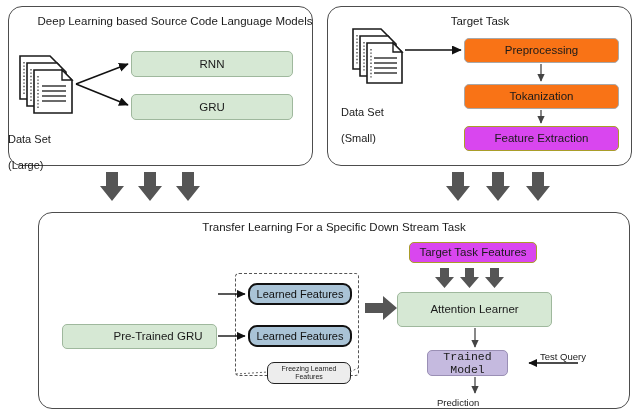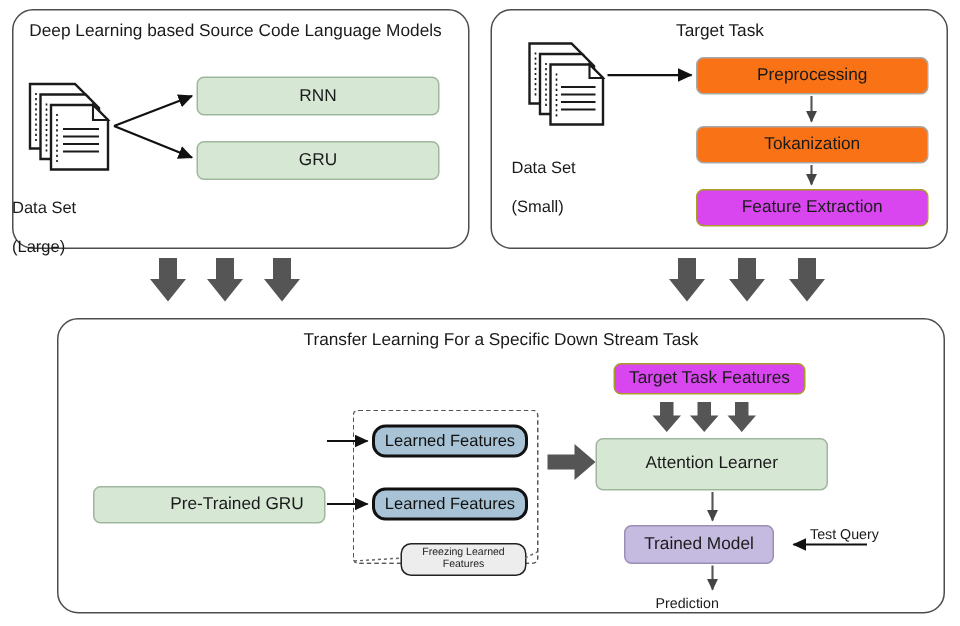--- a/index.html
+++ b/index.html
@@ -71,21 +71,21 @@
 
   
   .ov{position:absolute;left:0;top:0;width:640px;height:417px;overflow:visible;pointer-events:none;}
 </style>
 </head>
 <body>
 
 <div class="stage">
 
   <div class="panel" style="left:8px;top:6px;width:305px;height:160px;"></div>
-  <div class="panel-title" style="left:10px;top:14px;width:294px;">Deep Learning based Source Code Language Models</div>
+  <div class="panel-title" style="left:28px;top:14px;width:294px;">Deep Learning based Source Code Language Models</div>
 
   <div style="position:absolute;left:14px;top:50px;width:66px;height:68px;">
     <svg width="66" height="68" viewBox="0 0 66 68">
       <g fill="#ffffff" stroke="#1a1a1a" stroke-width="1.6">
         <path d="M6 6 h30 l9 9 v34 h-39 z"></path>
         <path d="M13 13 h30 l9 9 v34 h-39 z"></path>
         <path d="M20 20 h28 l10 10 v33 h-38 z"></path>
       </g>
       <path d="M48 20 l10 10 h-10 z" fill="#ffffff" stroke="#1a1a1a" stroke-width="1.4"></path>
       <g stroke="#1a1a1a" stroke-width="1.3">
@@ -151,21 +151,21 @@
 
   <div class="nbox blue" style="left:248px;top:283px;width:104px;height:22px;">Learned Features</div>
   <div class="nbox blue" style="left:248px;top:325px;width:104px;height:22px;">Learned Features</div>
 
   <div class="nbox freeze" style="left:267px;top:362px;width:84px;height:22px;">Freezing Learned Features</div>
 
   <div class="nbox gold" style="left:409px;top:242px;width:128px;height:21px;">Target Task Features</div>
 
   <div class="nbox green" style="left:397px;top:292px;width:155px;height:35px;">Attention Learner</div>
 
-  <div class="nbox purple" style="left:416px;top:350px;width:100px;height:26px;">Trained Model</div>
+  <div class="nbox purple" style="left:427px;top:350px;width:81px;height:26px;font-family:Liberation Mono, monospace;">Trained Model</div>
 
   <div class="lbl small" style="left:540px;top:350px;width:66px;">Test Query</div>
 
   <div class="lbl small" style="left:437px;top:396px;width:76px;">Prediction</div>
 
   <svg class="ov">
     <defs>
       <marker id="ah" markerWidth="7" markerHeight="7" refX="6" refY="3" orient="auto">
         <path d="M0,0 L6.5,3 L0,6 z" fill="#111"></path>
       </marker>

